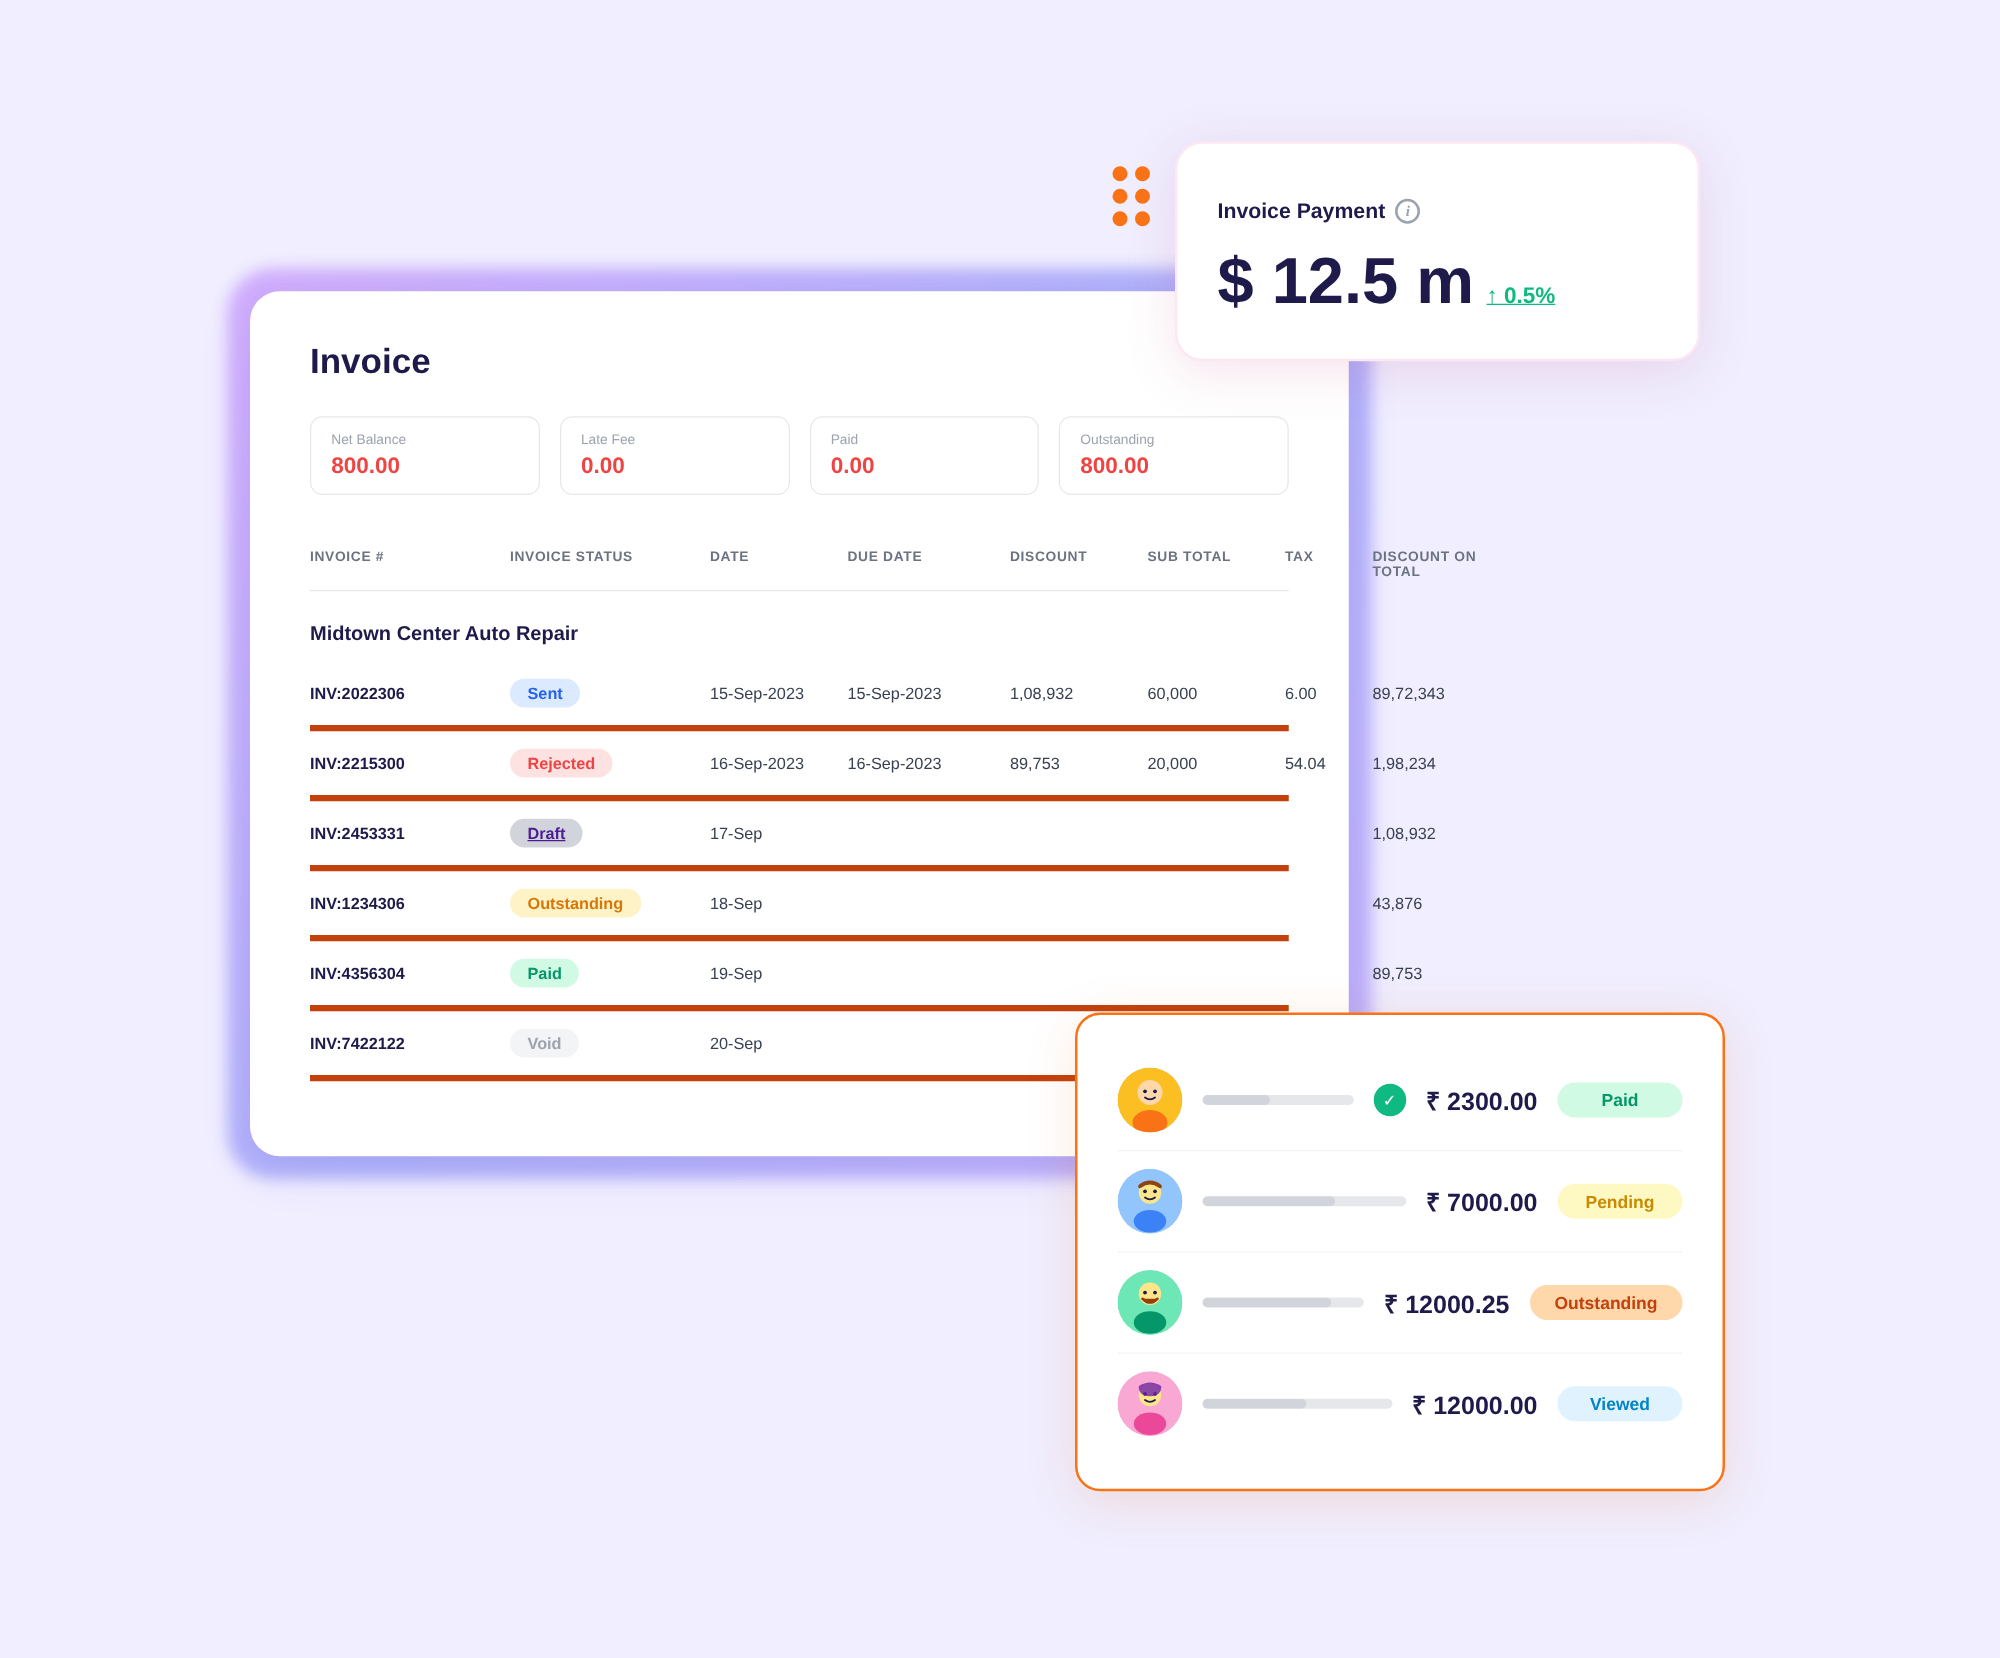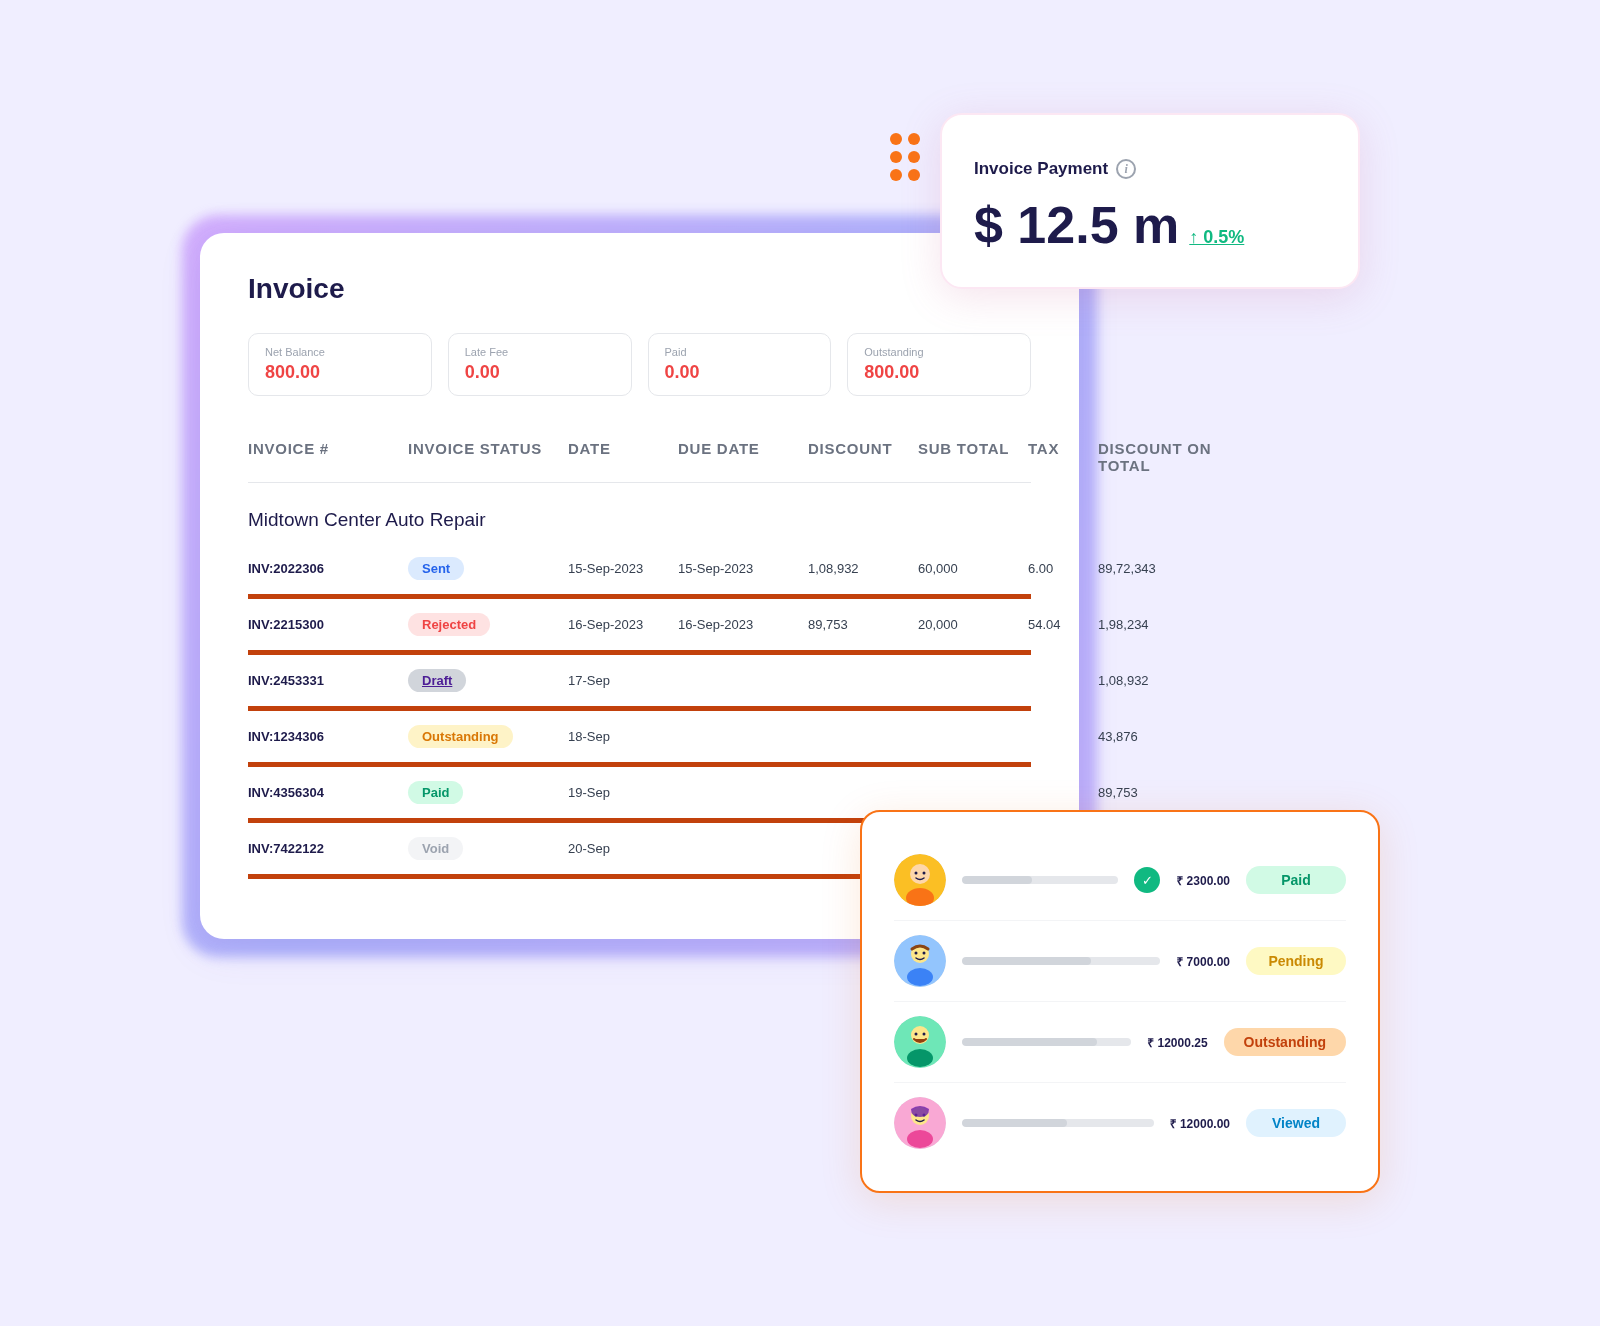--- a/index.html
+++ b/index.html
@@ -76,30 +76,30 @@
 
     
     .table-header {
       display: grid;
       grid-template-columns: 160px 160px 110px 130px 110px 110px 70px 120px;
       padding: 8px 0;
       border-bottom: 1.5px solid #e5e7eb;
       margin-bottom: 8px;
     }
     .th {
-      font-size: 15px;
+      font-size: 11px;
       font-weight: 700;
       color: #6b7280;
       letter-spacing: 0.05em;
     }
 
     
     .group-label {
-      font-size: 19px;
-      font-weight: 400;
+      font-size: 16px;
+      font-weight: 700;
       color: #1e1b4b;
       padding: 18px 0 12px;
     }
 
     
     .table-row {
       display: grid;
       grid-template-columns: 160px 160px 110px 130px 110px 110px 70px 120px;
       padding: 14px 0;
       border-bottom: 5px solid #c2410c;
@@ -240,21 +240,21 @@
       border-radius: 4px;
       overflow: hidden;
     }
     .progress-bar-fill {
       height: 100%;
       border-radius: 4px;
       background: #d1d5db;
     }
 
     .detail-amount {
-      font-size: 12px;
+      font-size: 20px;
       font-weight: 700;
       color: #1e1b4b;
       white-space: nowrap;
     }
     .check-icon {
       width: 26px;
       height: 26px;
       border-radius: 50%;
       background: #10b981;
       display: flex;

